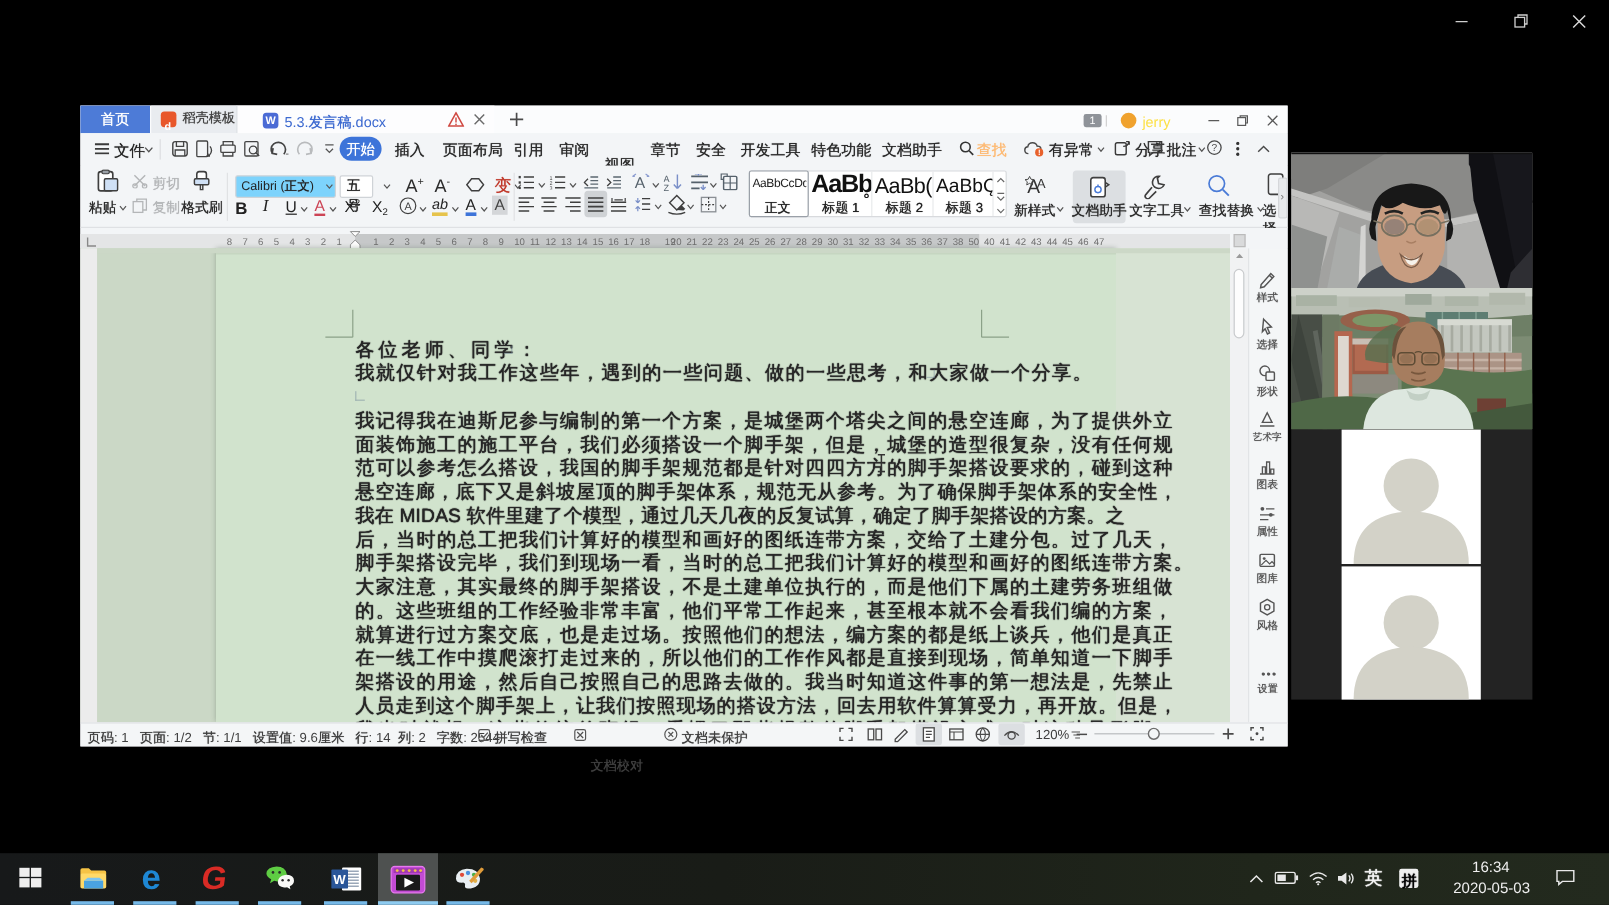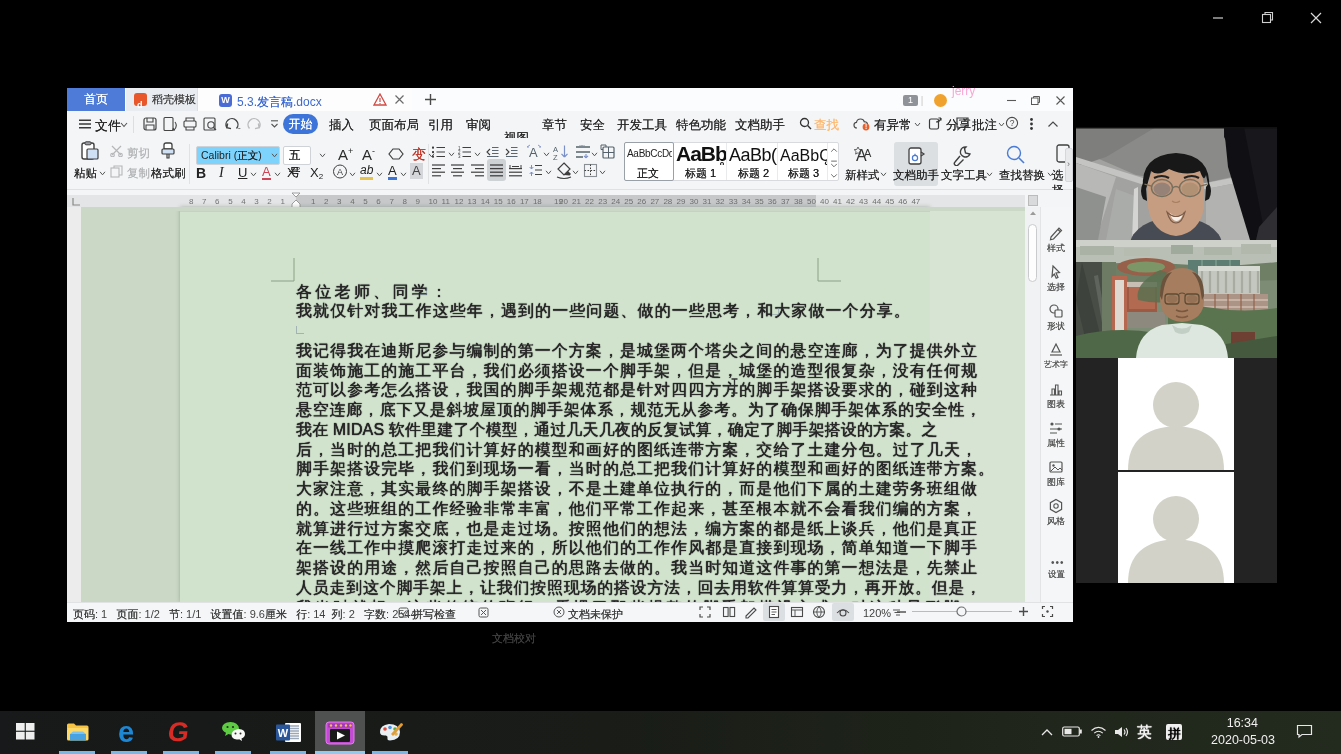--- a/index.html
+++ b/index.html
@@ -26,21 +26,21 @@
   </svg>
 <svg class="a" style="left:394px;top:94px" width="11" height="11" viewBox="0 0 11 11">
     <path d="M1.5 1.5 L9.5 9.5 M9.5 1.5 L1.5 9.5" stroke="#6b6b6b" stroke-width="1.2"></path>
   </svg>
 <svg class="a" style="left:424px;top:93px" width="13" height="13" viewBox="0 0 13 13">
     <path d="M6.5 1 V12 M1 6.5 H12" stroke="#4a4a4a" stroke-width="1.4"></path>
   </svg>
 <div class="a" style="left:903px;top:95px;width:15px;height:11px;background:#8f9399;border-radius:2px;color:#fff;font-size:9px;text-align:center;line-height:11px">1</div>
 <div class="a" style="left:918px;top:95px;width:8px;height:11px;color:#c9c9c9;font-size:10px;text-align:center">|</div>
 <div class="a" style="left:934px;top:94px;width:13px;height:13px;background:#f0a22e;border-radius:50%"></div>
-<div class="a" style="left:952px;top:84px;width:40px;height:12px;color:#f9a8d4;font-size:12px">jerry</div>
+<div class="a" style="left:952px;top:95px;width:40px;height:12px;color:#fde047;font-size:12px">jerry</div>
 <svg class="a" style="left:1006px;top:95px" width="11" height="11" viewBox="0 0 11 11">
     <path d="M1 5.5 H10" stroke="#595959" stroke-width="1.1"></path>
   </svg>
 <svg class="a" style="left:1030px;top:95px" width="11" height="11" viewBox="0 0 11 11">
     <rect x="1.5" y="3" width="6.5" height="6.5" fill="none" stroke="#595959" stroke-width="1"></rect>
     <path d="M3.5 3 V1.5 H9.5 V7.5 H8" fill="none" stroke="#595959" stroke-width="1"></path>
   </svg>
 <svg class="a" style="left:1055px;top:95px" width="11" height="11" viewBox="0 0 11 11">
     <path d="M1.5 1.5 L9.5 9.5 M9.5 1.5 L1.5 9.5" stroke="#595959" stroke-width="1.1"></path>
   </svg>

